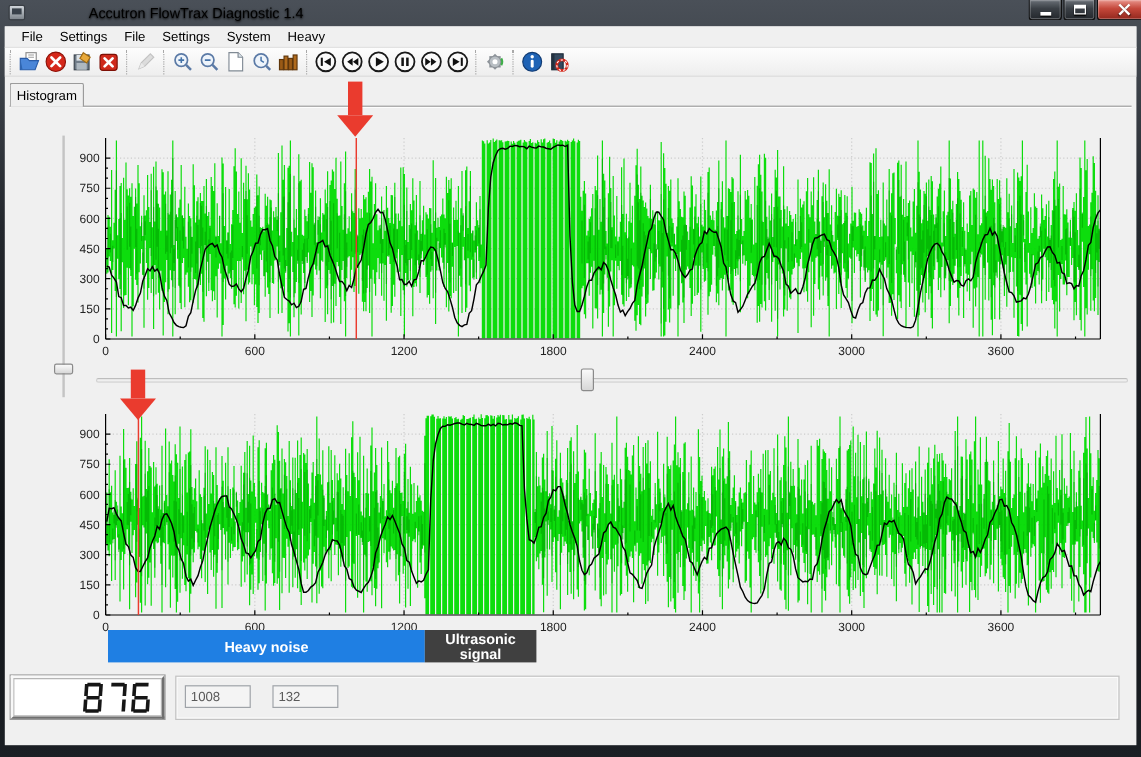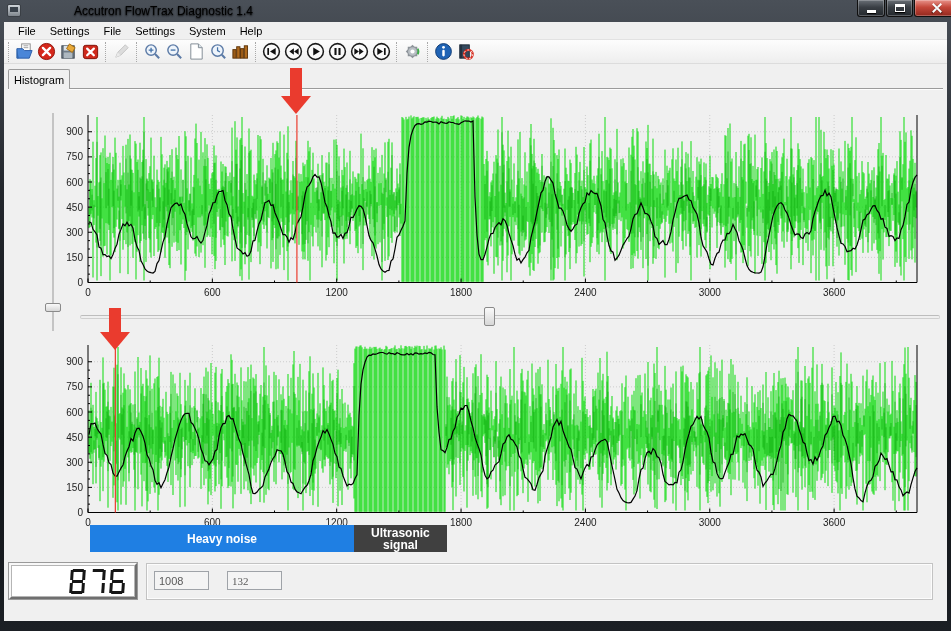--- a/index.html
+++ b/index.html
@@ -81,21 +81,21 @@
   .seg.d { left:2px; bottom:0; right:2px; height:3px; }
   .seg.f { left:0; top:1px; width:3px; height:10px; }
   .seg.b { right:0; top:1px; width:3px; height:10px; }
   .seg.e { left:0; bottom:1px; width:3px; height:10px; }
   .seg.c { right:0; bottom:1px; width:3px; height:10px; }
 
   #bottom-group { position:absolute; left:142px; top:541px; width:787px; height:37px;
        border:1px solid #c3c3c3; box-shadow:inset 0 0 0 1px #fcfcfc; }
   .cursor-field { position:absolute; top:7px; width:55px; height:19px; border:1px solid #9fa3a8;
        background:#f4f4f4; color:#5a5a5a; font-size:11px; font-family:"Liberation Sans", sans-serif; padding:0 4px; }
-  #cursor-field-a { left:7px; } #cursor-field-b { left:80px;font-family:Liberation Serif, serif; }
+  #cursor-field-a { left:7px; } #cursor-field-b { left:80px; }
 
   
   #statusbar { position:absolute; left:0; top:578px; width:943px; height:21px; background:#f0f0f0;
        border-top:1px solid #d7d7d7; }
   #status-text { position:absolute; left:5px; top:4px; font-size:11px; color:#000; }
   #status-check { position:absolute; left:908px; top:3px; width:15px; height:15px; border:1px solid #7b8f57;
        background:linear-gradient(#9ccb50,#649c1f); border-radius:2px; color:#fff; font-size:11px; font-weight:bold;
        display:flex; align-items:center; justify-content:center; line-height:1; }
   .grip { position:absolute; width:3px; height:3px; background:#a9a9a9; box-shadow:1px 1px 0 #fff; }
 </style>
@@ -124,21 +124,21 @@
   </div>
 
   <div id="client">
 
     <div id="menubar">
       <span class="menu-item">File</span>
       <span class="menu-item">Settings</span>
       <span class="menu-item">File</span>
       <span class="menu-item">Settings</span>
       <span class="menu-item">System</span>
-      <span class="menu-item">Help</span>
+      <span class="menu-item">Heavy</span>
     </div>
 
     <div id="toolbar">
       <div class="tsep"></div>
       <div class="tbtn">
         <svg viewBox="0 0 20 20">
             <rect x="7" y="2" width="9" height="8" fill="#fff" stroke="#8c8c8c"></rect>
             <line x1="9" y1="4" x2="14" y2="4" stroke="#9c9c9c"></line>
             <line x1="9" y1="6" x2="14" y2="6" stroke="#9c9c9c"></line>
             <path d="M2 7h6l2 2h8l-3 8H2z" fill="#4a86d8" stroke="#2a5ca8"></path>

